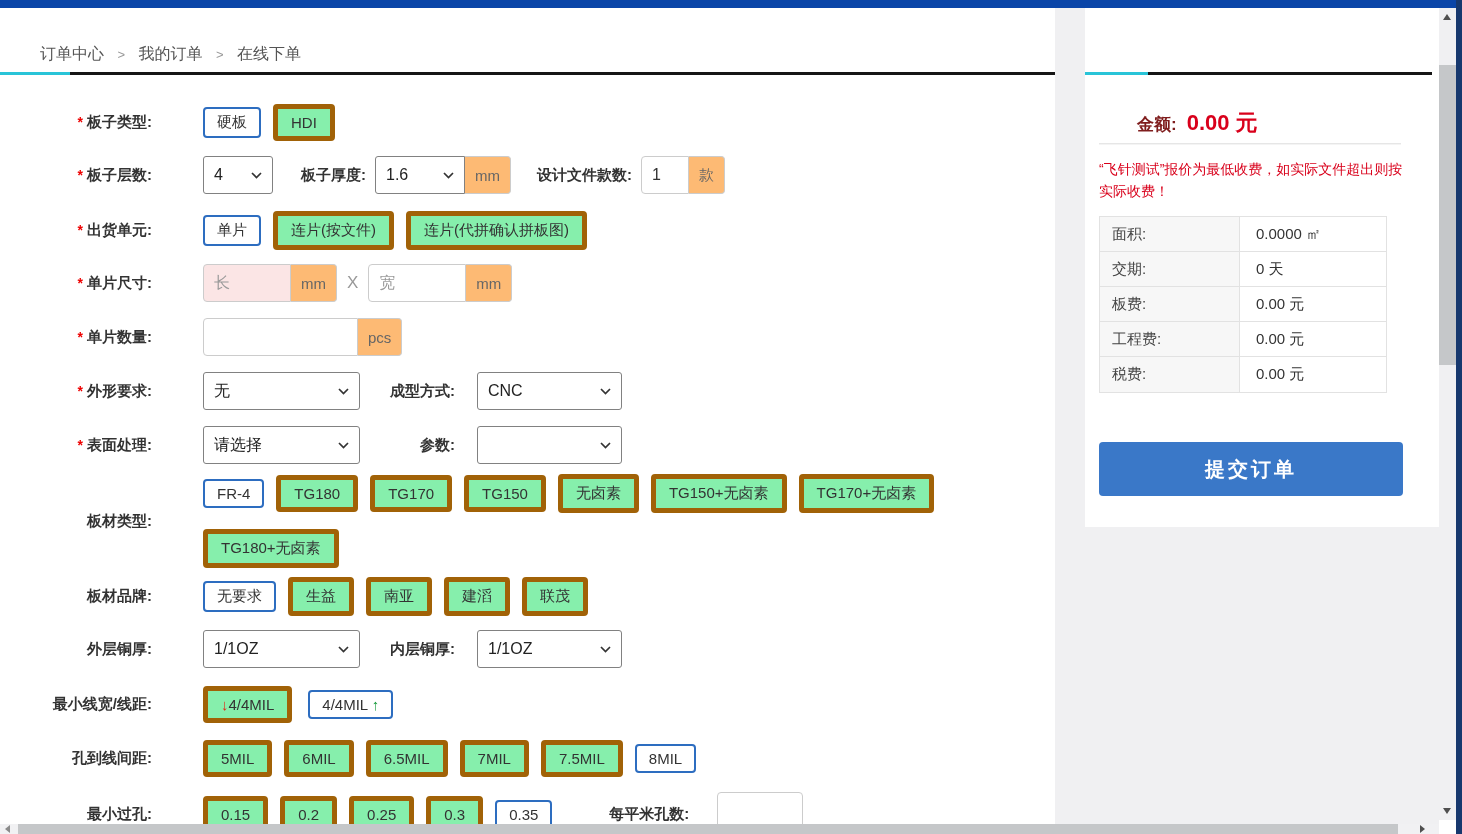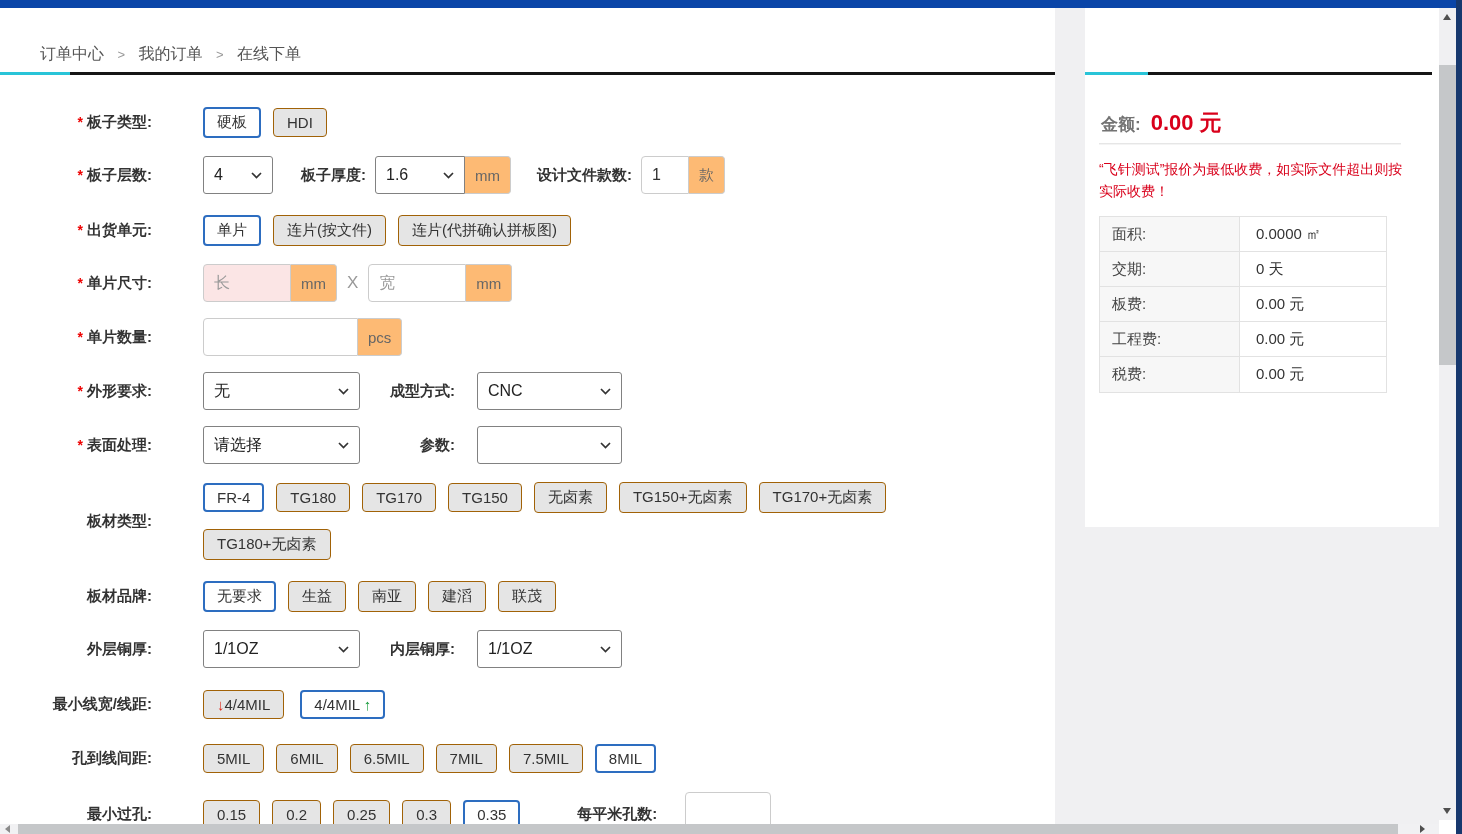--- a/index.html
+++ b/index.html
@@ -17,21 +17,21 @@
   
   .rule { position:absolute; top:72px; height:3px; background:#151515; }
   .rule .accent { position:absolute; left:0; top:0; height:3px; background:#29c4d8; }
 
   
   .gray-col  { position:absolute; left:1055px; top:8px; width:30px; height:826px; background:#f0f0f2; }
   .gray-low  { position:absolute; left:1085px; top:527px; width:354px; height:307px; background:#f0f0f2; }
   .quote-card { position:absolute; left:1085px; top:76px; width:353px; height:451px; background:#fff; }
 
   .amount-line { position:absolute; left:16px; top:32px; display:flex; align-items:baseline; gap:10px; }
-  .amount-label { font-size:17px; font-weight:bold; color:#737373; }
+  .amount-label { font-size:17px; font-weight:bold; color:#7f1d1d;margin-left:36px; }
   .amount-value { font-size:22px; font-weight:bold; color:#d9001b; }
   .amount-div { position:absolute; left:14px; top:67px; width:302px; height:2px;
     border-top:1px solid #e6e6e6; border-bottom:1px solid #f4f4f4; }
   .notice { position:absolute; left:14px; top:83px; width:312px; font-size:14px;
     line-height:1.55; color:#d9001b; }
   .qtable { position:absolute; left:14px; top:140px; width:288px; border:1px solid #e2e2e2; }
   .qrow { display:flex; height:35px; border-bottom:1px solid #e2e2e2; }
   .qrow:last-child { border-bottom:none;text-align:center; }
   .qlabel { width:140px; background:#f7f7f7; border-right:1px solid #e2e2e2;
     display:flex; align-items:center; padding-left:12px; font-size:15px; color:#444; }
@@ -43,21 +43,21 @@
 
   
   .row { position:absolute; left:0; display:flex; align-items:center; }
   .lbl { width:152px; text-align:right; font-size:15px; font-weight:bold; color:#333;
     flex:0 0 152px; position:relative; }
   .star { color:#e00; font-style:normal; font-weight:bold; margin-right:4px; font-size:14px; }
   .ctrls { margin-left:51px; display:flex; align-items:center; }
   .ctrls.wrap { flex-wrap:wrap; width:770px; gap:16px 12px; }
   .inlbl { font-size:15px; font-weight:bold; color:#333; white-space:nowrap; }
 
-  .chip { background:#e5e5e5; border:1px solid #a16207; border-radius:4px; color:#333;
+  .chip { background:#86efac; border:5px solid #a16207; border-radius:4px; color:#333;
     font-size:15px; padding:5px 13px; cursor:pointer; white-space:nowrap;
     font-family:"Liberation Sans","DejaVu Sans",sans-serif; }
   .chip.sel { background:#fff; border:2px solid #2d6dc0; padding:4px 12px; }
   .gap > .chip { margin-right:12px; }
   .gap > .chip:last-child { margin-right:0; }
   .arr-dn { color:#e02b1d; font-weight:normal; }
   .arr-up { color:#1a9c3e; font-weight:normal; }
 
   .select { height:38px; background:#fff; border:1px solid #818181; border-radius:3px;
     display:flex; align-items:center; justify-content:space-between; padding:0 10px;
@@ -320,20 +320,21 @@
     <div class="qrow">
       <div class="qlabel">工程费:</div>
       <div class="qvalue">0.00 元</div>
     </div>
     <div class="qrow">
       <div class="qlabel">税费:</div>
       <div class="qvalue">0.00 元</div>
     </div>
   </div>
 
+  <button class="submit-btn">提交订单</button>
 </div>
 
 <div class="vtrack">
   <span class="tri tri-up"></span>
   <div class="vthumb"></div>
   <span class="tri tri-dn"></span>
 </div>
 <div class="htrack">
   <span class="tri-l"></span>
   <div class="hthumb"></div>

